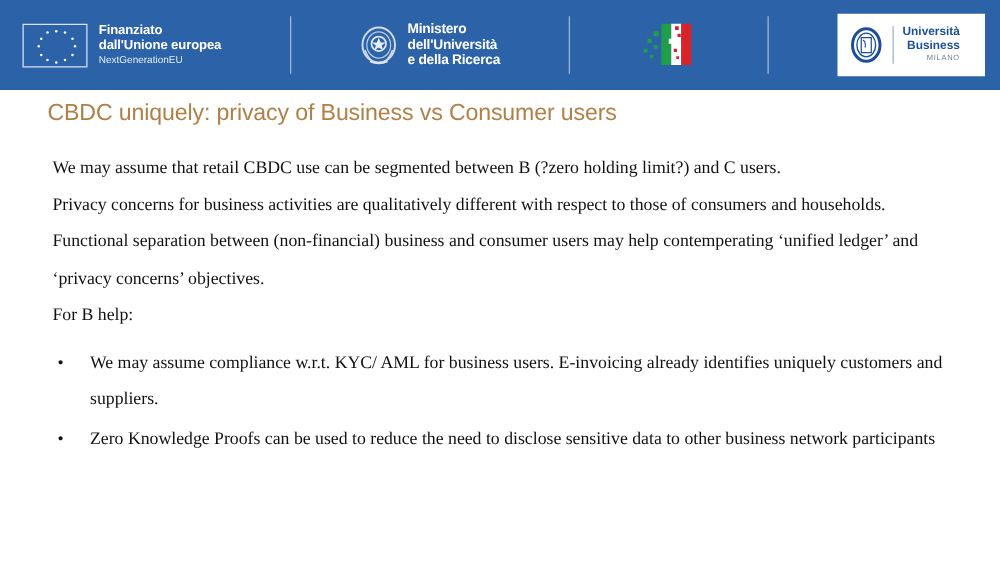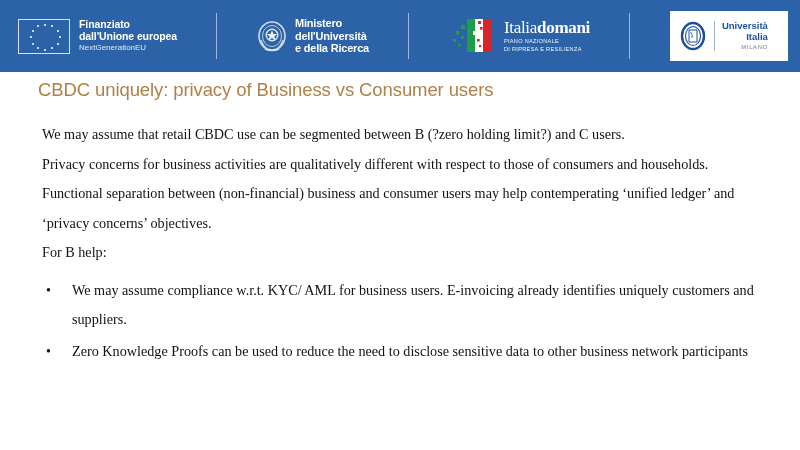--- a/index.html
+++ b/index.html
@@ -243,47 +243,40 @@
             <rect x="7" y="16" width="3.4" height="3.4" fill="#1f9e4a"></rect>
             <rect x="12" y="21" width="3" height="3" fill="#1f9e4a"></rect>
             <rect x="4" y="24" width="3" height="3" fill="#1f9e4a"></rect>
             <rect x="9" y="29" width="2.6" height="2.6" fill="#1f9e4a"></rect>
             <rect x="29" y="6" width="3" height="3" fill="#d8232a"></rect>
             <rect x="31" y="12" width="2.6" height="2.6" fill="#d8232a"></rect>
             <rect x="28" y="24" width="2.6" height="2.6" fill="#d8232a"></rect>
             <rect x="30" y="30" width="2.2" height="2.2" fill="#d8232a"></rect>
           </svg>
         </div>
-        <div class="ital-txt">
-          <div class="brand"><i>Italia</i><b>domani</b></div>
-          <div class="sub">
-            <div>PIANO NAZIONALE</div>
-            <div>DI RIPRESA E RESILIENZA</div>
-          </div>
-        </div>
       </div>
     </div>
 
     <div class="divider"></div>
 
     <div class="logo-cell">
       <div class="bocconi-card">
         <div class="boc-seal">
           <svg viewBox="0 0 28 30" width="28" height="30" aria-hidden="true">
             <ellipse cx="14" cy="15" rx="11" ry="13" fill="none" stroke="#1b4f9c" stroke-width="2.4"></ellipse>
             <ellipse cx="14" cy="15" rx="7.5" ry="9.5" fill="none" stroke="#1b4f9c" stroke-width="1.1"></ellipse>
             <path d="M10 9 L10 21 L18 21 L18 9 Z" fill="none" stroke="#1b4f9c" stroke-width="1"></path>
             <path d="M11.5 11 Q14 13 13 17" fill="none" stroke="#1b4f9c" stroke-width="0.9"></path>
             <ellipse cx="14" cy="15" rx="11" ry="13" fill="none" stroke="#1b4f9c" stroke-width="0.7" stroke-dasharray="1.6 1.4"></ellipse>
           </svg>
         </div>
         <div class="boc-rule"></div>
         <div class="boc-text">
           <div class="b1">Università</div>
-          <div class="b2">Italia</div>
+          <div class="b2">Business</div>
           <div class="b3">MILANO</div>
         </div>
       </div>
     </div>
 
   </div>
 
   <div class="left-edge"></div>
 
   <div class="title">CBDC uniquely: privacy of Business vs Consumer users</div>

